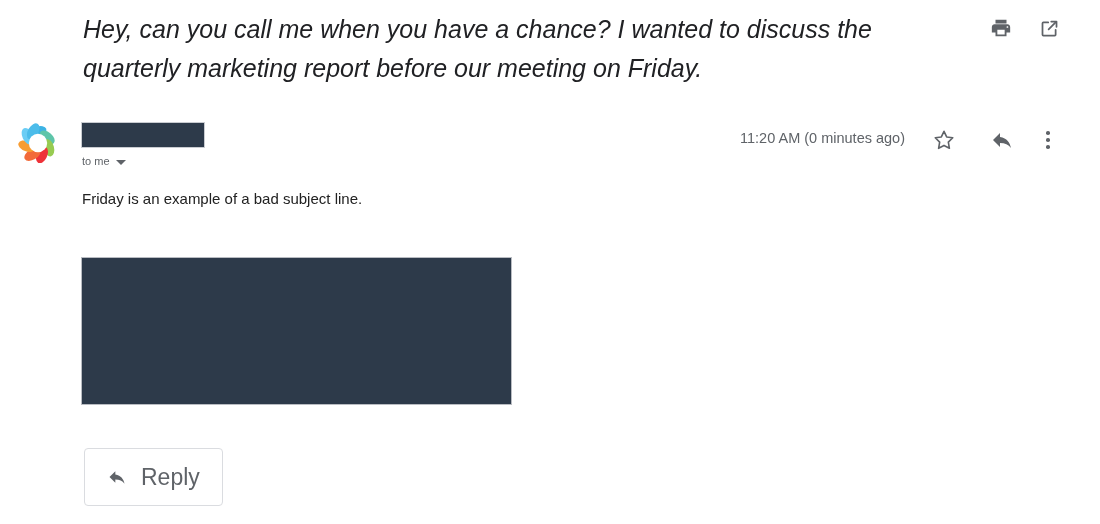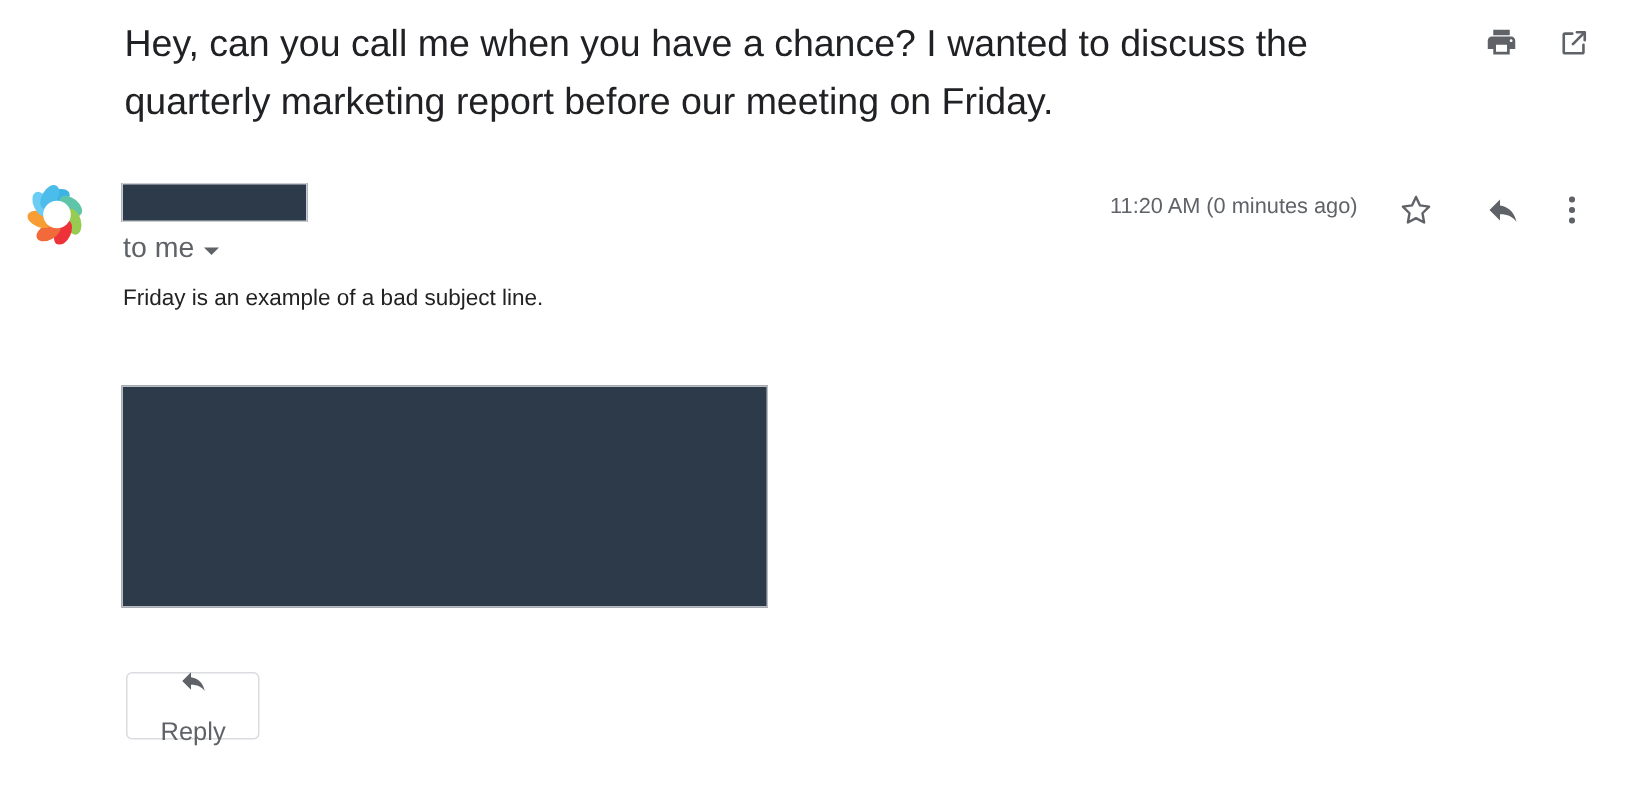--- a/index.html
+++ b/index.html
@@ -18,20 +18,21 @@
 
   
   .subject-row {
     position: absolute;
     left: 0;
     top: 0;
     width: 1100px;
     height: 100px;
     display: flex;
     align-items: flex-start;
+    font-style: italic;
   }
   .subject-text {
     margin-left: 83px;
     margin-top: 10px;
     width: 890px;
     font-size: 25px;
     line-height: 39px;
     font-weight: 400;
     color: #202124;
     letter-spacing: 0px;
@@ -75,21 +76,21 @@
     width: 124px;
     height: 26px;
     background: #2d3a4a;
     border: 1px solid #c9ccd1;
     box-sizing: border-box;
   }
   .to-me {
     position: absolute;
     left: 82px;
     top: 37px;
-    font-size: 19px;
+    font-size: 11px;
     color: #5f6368;
     display: flex;
     align-items: center;
     gap: 6px;
     cursor: pointer;
   }
   .caret {
     width: 0;
     height: 0;
     border-left: 5px solid transparent;
@@ -158,35 +159,34 @@
 
   
   .footer-buttons {
     position: absolute;
     left: 84px;
     top: 448px;
     display: flex;
     gap: 19px;
   }
   .btn {
-    height: 45px;
+    height: 58px;
     box-sizing: border-box;
     border: 1px solid #dadce0;
     border-radius: 4px;
     background: #ffffff;
     display: flex;
     align-items: center;
     justify-content: center;
     gap: 14px;
     padding: 0 22px;
-    font-size: 17px;
+    font-size: 23px;
     color: #5f6368;
     font-family: "Liberation Sans", sans-serif;
     cursor: pointer;
-    flex-direction: column;
   }
   .btn svg { display: block; }
 </style>
 </head>
 <body>
 
 <div class="subject-row">
   <div class="subject-text">Hey, can you call me when you have a chance? I wanted to discuss the quarterly marketing report before our meeting on Friday.</div>
 </div>
 

